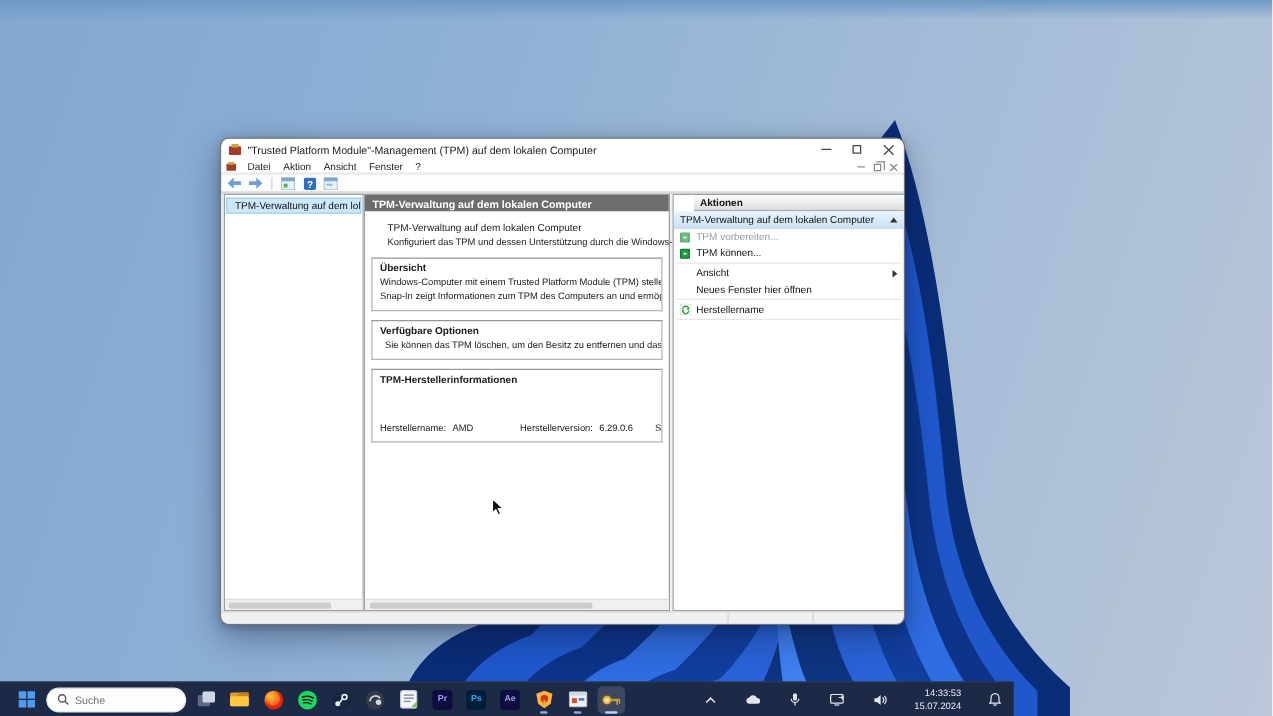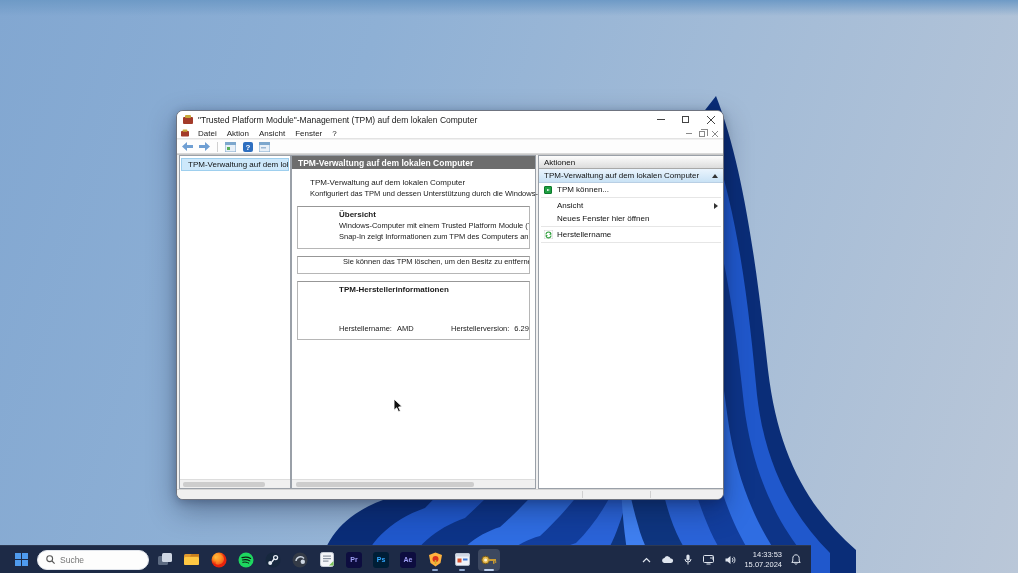--- a/index.html
+++ b/index.html
@@ -46,34 +46,34 @@
   .hscroll { position:absolute; left:0; right:0; bottom:0; height:9px; background:#f0f0f0; border-top:1px solid #ddd; }
   .hthumb { position:absolute; top:2px; height:5px; background:#cdcdcd; border-radius:2px; }
 
   
   .center-pane { position:absolute; left:114px; top:0; width:245px; bottom:0; background:#fff; border:1px solid #9aa0a8; }
   .center-header { height:13px; background:#6d6d6d; color:#fff; font-size:8.5px; font-weight:bold;
     display:flex; align-items:center; padding-left:6px; white-space:nowrap; overflow:hidden; }
   .intro { display:flex; gap:8px; padding:9px 8px 8px 10px; align-items:flex-start; }
   .intro-title { font-size:8px; color:#1a1a1a; }
   .intro-desc { font-size:7.5px; color:#1a1a1a; margin-top:2px; white-space:nowrap; overflow:hidden; }
-  .section { margin:0 5px 7px 5px; border:1px solid #b6b6b6; border-top-color:#979797; background:#fff; overflow:hidden;padding-left:35px; }
+  .section { margin:0 5px 7px 5px; border:1px solid #b6b6b6; border-top-color:#979797; background:#fff; overflow:hidden; }
   .section-title { font-size:8px; font-weight:bold; color:#1a1a1a; padding:3px 6px 2px 6px; }
   .section-body { font-size:7.5px; color:#1a1a1a; padding:0 6px 5px 6px; line-height:1.45; white-space:nowrap; overflow:hidden; }
   .vendor-row { display:flex; font-size:7.5px; color:#1a1a1a; padding:2px 0 6px 6px; white-space:nowrap; overflow:hidden;margin-top:26px; }
   .vendor-row .lbl { color:#1a1a1a; }
   .vendor-row .val { margin-left:5px; }
   .vcol1 { width:112px; flex:none; display:flex; }
   .vcol2 { width:108px; flex:none; display:flex; }
   .vcol3 { flex:1; overflow:hidden; }
 
   
   .actions-pane { position:absolute; left:361px; top:0; width:186px; bottom:0; background:#fff; border:1px solid #9aa0a8; }
   .actions-header { height:13px; background:linear-gradient(#fdfdfd,#dcdcdc); border-bottom:1px solid #a8a8a8;
-    font-size:8px; font-weight:normal; color:#111; display:flex; align-items:center; padding-left:5px; }
+    font-size:8px; font-weight:bold; color:#111; display:flex; align-items:center; padding-left:5px;margin-left:16px; }
   .actions-group { height:14px; background:linear-gradient(#eaf4fd,#c9e2f5); border-bottom:1px solid #b9cfe4;
     font-size:8px; color:#111; display:flex; align-items:center; padding:0 5px; }
   .actions-group .grow { flex:1; white-space:nowrap; overflow:hidden; }
   .tri-up { width:0; height:0; border-left:3.5px solid transparent; border-right:3.5px solid transparent; border-bottom:4px solid #333; }
   .tri-right { width:0; height:0; border-top:3.5px solid transparent; border-bottom:3.5px solid transparent; border-left:4px solid #333; }
   .action-item { height:13px; display:flex; align-items:center; font-size:8px; color:#111; padding-right:5px; }
   .action-item.disabled { color:#9b9b9b; }
   .ai-ico { width:18px; flex:none; display:flex; align-items:center; justify-content:center; }
   .ai-label { flex:1; white-space:nowrap; overflow:hidden; }
   .action-sep { height:1px; background:#e6e6e6; margin:1px 2px; }
@@ -98,21 +98,21 @@
   .search-pill input { border:0; outline:0; background:transparent; font-size:8.5px; color:#333; width:70px;
     font-family:"Liberation Sans","DejaVu Sans",sans-serif; }
   .task-ico { width:22px; height:22px; display:flex; align-items:center; justify-content:center; position:relative; border-radius:4px; }
   .task-ico.running::after { content:""; position:absolute; bottom:0px; left:8px; width:6px; height:2px; border-radius:1px; background:#8ea7cf; }
   .task-ico.active { background:rgba(255,255,255,.14); }
   .task-ico.active::after { content:""; position:absolute; bottom:0px; left:6px; width:10px; height:2px; border-radius:1px; background:#bdd0ee; }
   .adobe-tile { width:16px; height:16px; border-radius:3px; font-size:7px; font-weight:bold;
     display:flex; align-items:center; justify-content:center; }
   .tile-pr,.tile-ae { background:#0d0d3f; color:#9f9ff5; }
   .tile-ps { background:#001e36; color:#31a8ff; }
-  .tray { margin-left:auto; display:flex; align-items:center; gap:7px; padding-right:8px; }
+  .tray { margin-left:auto; display:flex; align-items:center; gap:20px; padding-right:8px; }
   .tray-ico { width:14px; height:16px; display:flex; align-items:center; justify-content:center; }
   .clock { text-align:right; font-size:7.5px; color:#e9edf5; line-height:1.25; }
 </style>
 </head>
 <body>
 
 <div class="desktop">
 
   <svg class="bloom" viewBox="0 0 1018 573" preserveAspectRatio="none">
     <path d="M716,96 C745,170 758,280 768,370 C778,455 808,508 856,550 L856,573 L320,573 C322,538 348,510 392,497 C480,380 620,220 716,96 Z" fill="#0a2d78"></path>
@@ -238,20 +238,21 @@
         <div class="section">
           <div class="section-title">Übersicht</div>
           <div class="section-body">
             <div>Windows-Computer mit einem Trusted Platform Module (TPM) stellen erweiterte Sicherheitsfe</div>
             <div>Snap-In zeigt Informationen zum TPM des Computers an und ermöglicht Administratoren die</div>
           </div>
         </div>
 
 
         <div class="section">
+          <div class="section-title">Verfügbare Optionen</div>
           <div class="section-body" style="padding-left:10px;">Sie können das TPM löschen, um den Besitz zu entfernen und das TPM auf die Werkseins</div>
         </div>
 
         <div class="section">
           <div class="section-title">TPM-Herstellerinformationen</div>
           <div class="vendor-row">
             <div class="vcol1">
               <span class="lbl">Herstellername:</span>
               <span class="val">AMD</span>
             </div>
@@ -270,20 +271,26 @@
         </div>
       </div>
 
       <div class="actions-pane">
         <div class="actions-header">Aktionen</div>
         <div class="actions-group">
           <span class="grow">TPM-Verwaltung auf dem lokalen Computer</span>
           <span class="tri-up"></span>
         </div>
 
+        <div class="action-item disabled">
+          <span class="ai-ico">
+              <span class="green-sq" style="opacity:.65;"></span>
+            </span>
+          <span class="ai-label">TPM vorbereiten...</span>
+        </div>
         <div class="action-item">
           <span class="ai-ico">
               <span class="green-sq"></span>
             </span>
           <span class="ai-label">TPM können...</span>
         </div>
         <div class="action-sep"></div>
         <div class="action-item">
           <span class="ai-ico"></span>
           <span class="ai-label">Ansicht</span>

